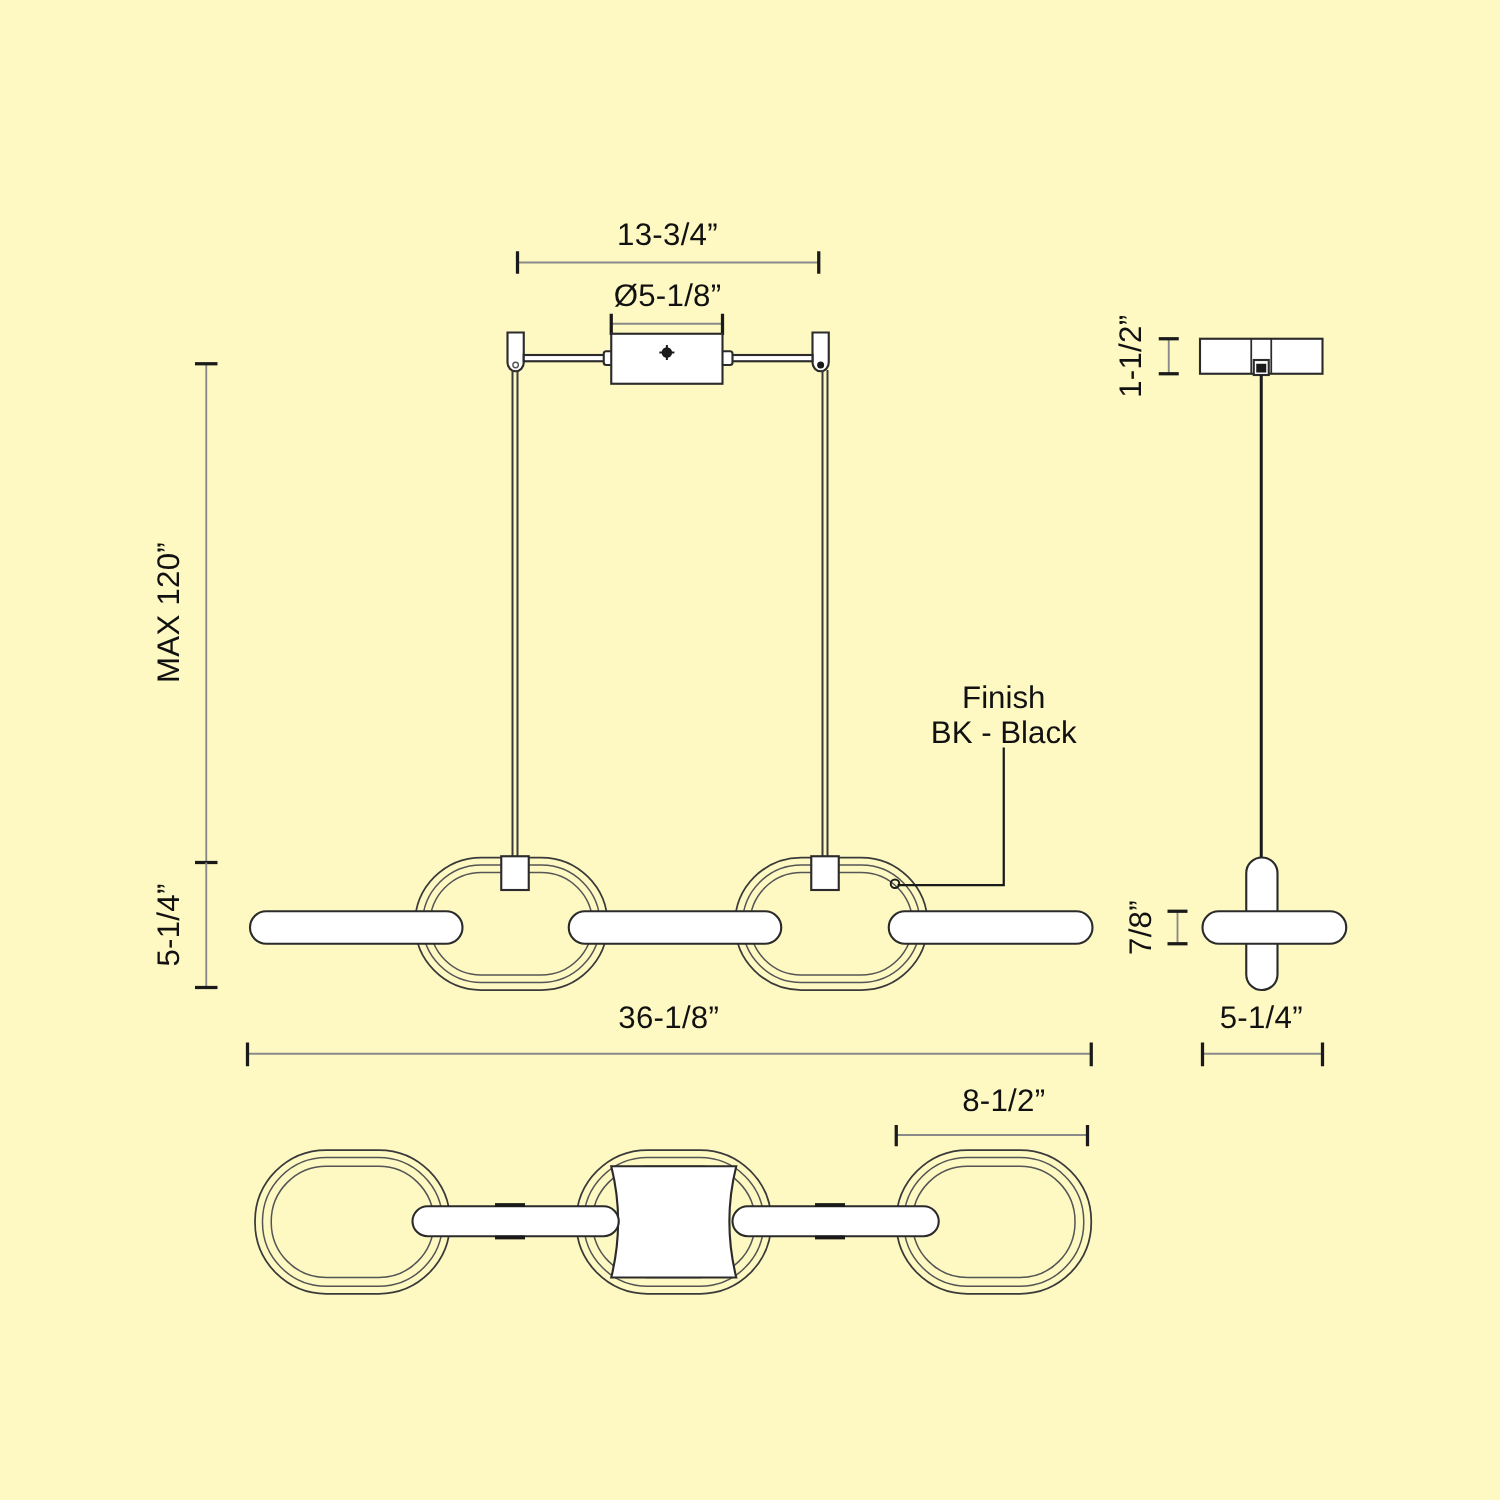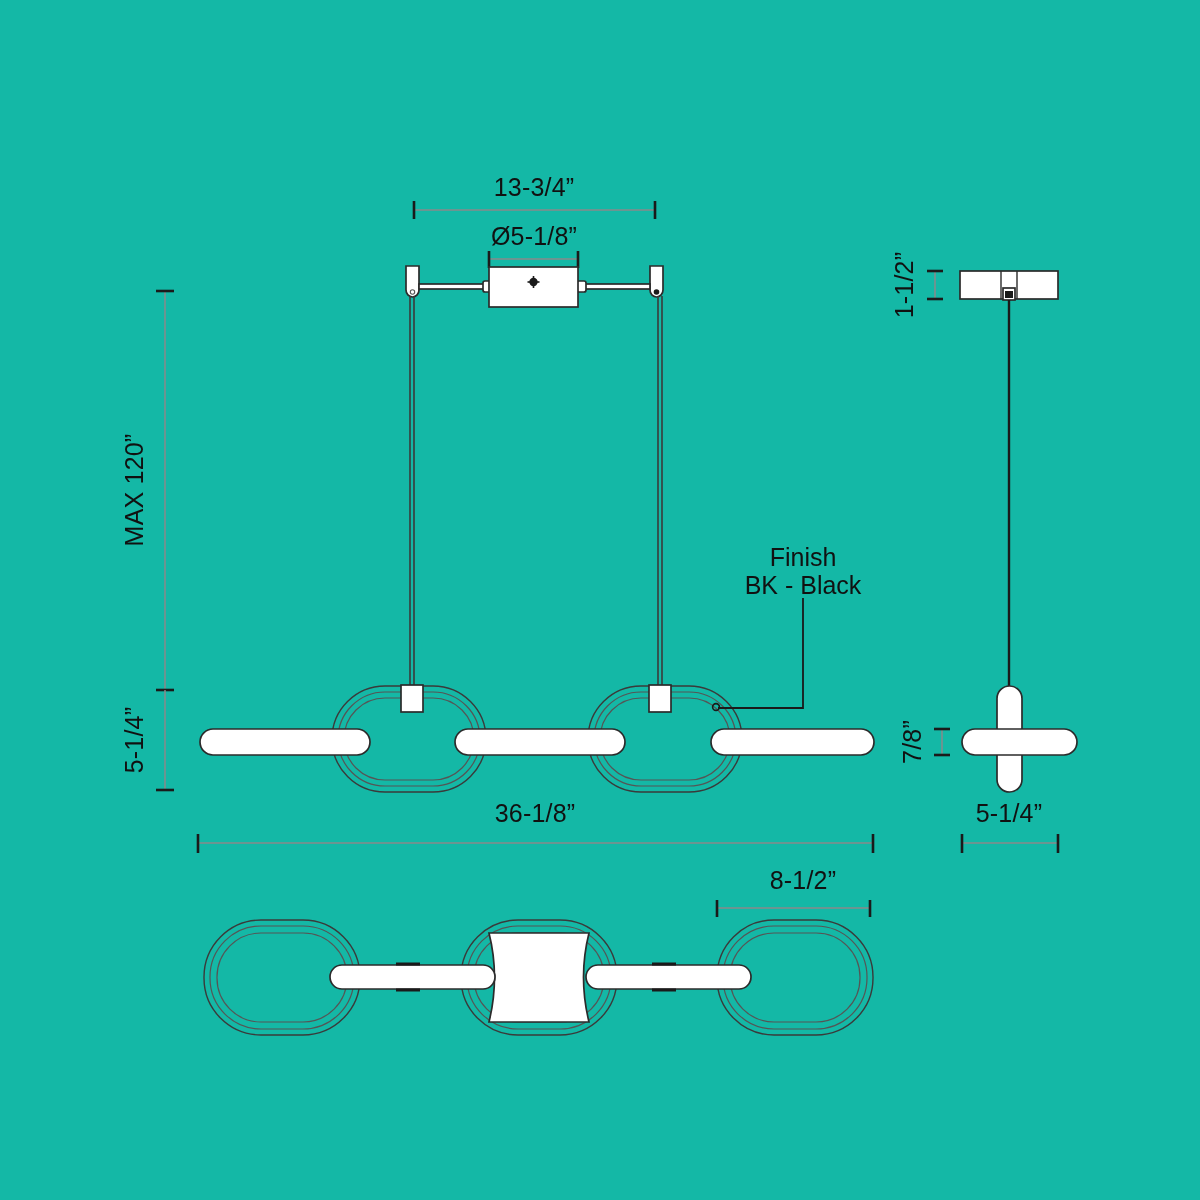--- a/index.html
+++ b/index.html
@@ -11,21 +11,21 @@
   body {
     width: 1200px;
     height: 1200px;
     font-family: "Liberation Sans", sans-serif;
     overflow: hidden;
   }
   #stage {
     position: relative;
     width: 1200px;
     height: 1200px;
-    background: #14b8a6;
+    background: #fef9c3;
   }
   svg#drawing {
     position: absolute;
     top: 0;
     left: 0;
     width: 1200px;
     height: 1200px;
     display: block;
   }
   .dim-text {

